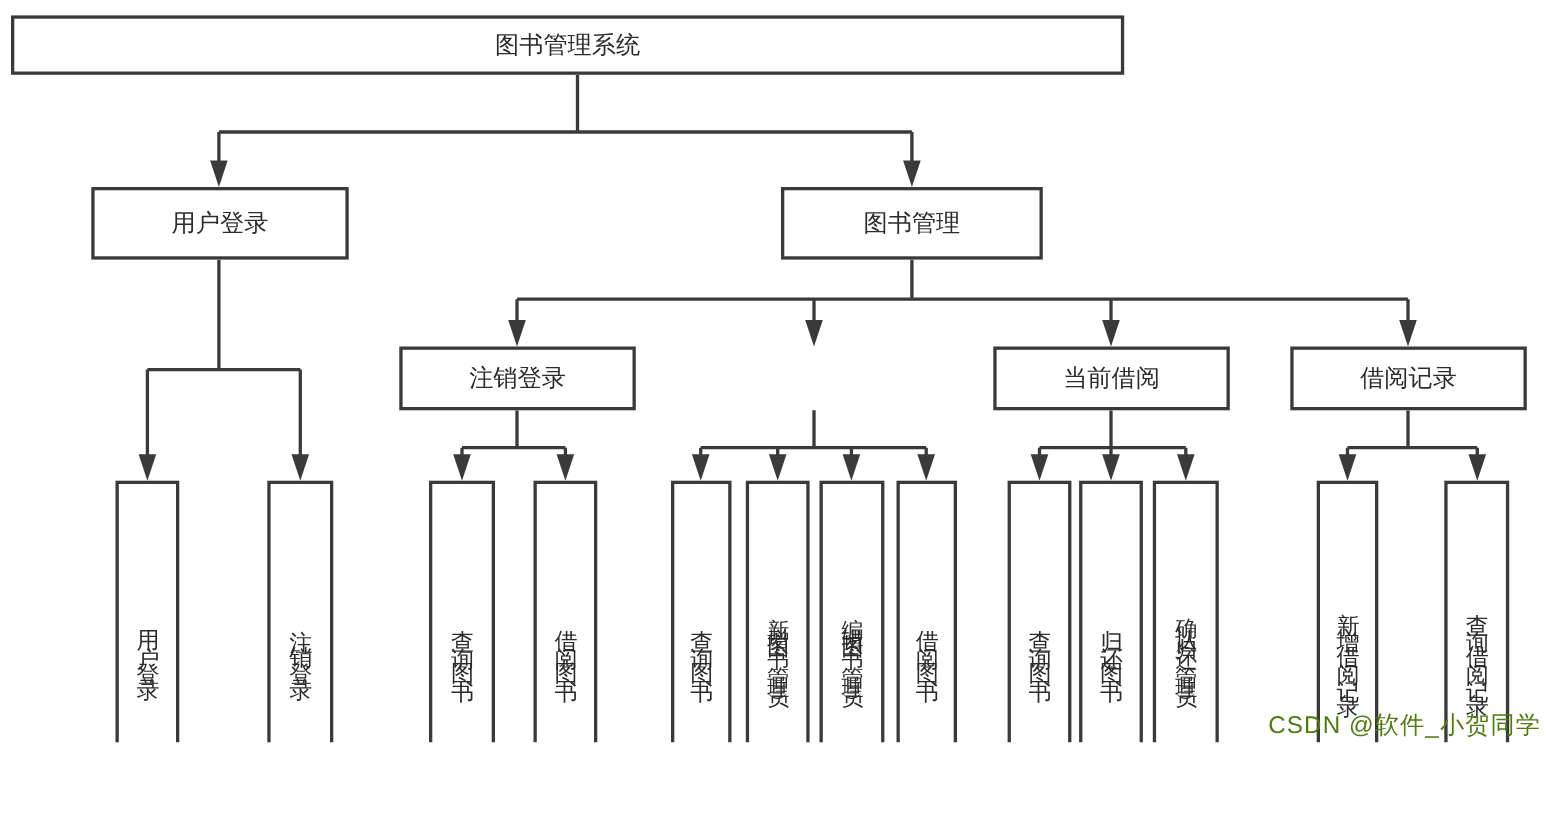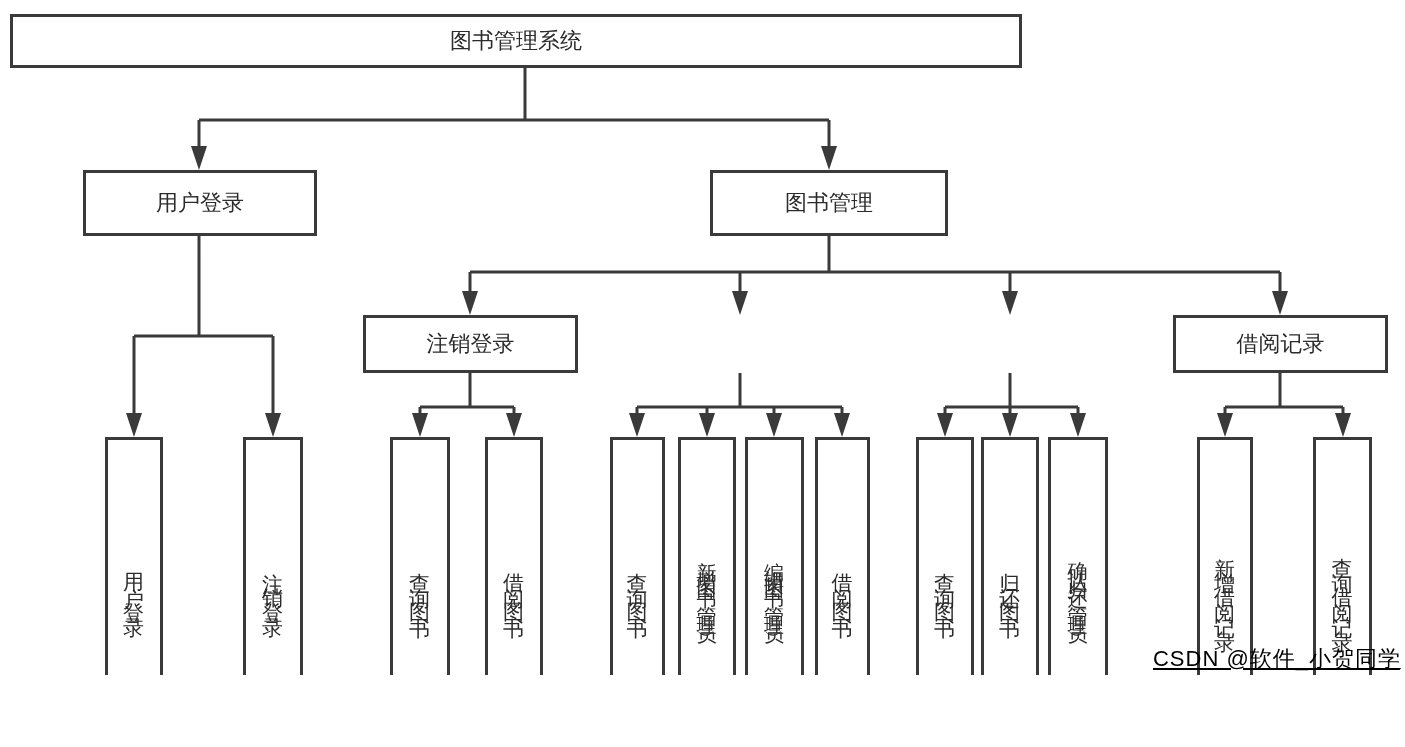--- a/index.html
+++ b/index.html
@@ -15,21 +15,21 @@
   }
   .leaf{font-size:21px;}
   .leaf span{
     writing-mode:vertical-rl;text-orientation:mixed;
     letter-spacing:15px;white-space:nowrap;
   }
   .leaf.tight{font-size:20px;}
   .leaf.tight span{letter-spacing:9px;}
   #watermark{
     position:absolute;right:4px;bottom:1px;font-size:22px;letter-spacing:1px;
-    color:#000000;white-space:nowrap;text-decoration:underline;
+    color:#4d7c0f;white-space:nowrap;
   }
 </style>
 </head>
 <body>
 
 <div id="stage">
 
   <svg id="connectors" viewBox="0 0 1405 747" xmlns="http://www.w3.org/2000/svg">
     <g stroke="#3a3a3a" stroke-width="3" fill="none">
 
@@ -77,20 +77,23 @@
   <div class="box" style="left:83px;top:170px;width:234px;height:66px;">
     <span>用户登录</span>
   </div>
   <div class="box" style="left:710px;top:170px;width:238px;height:66px;text-align:right;">
     <span>图书管理</span>
   </div>
 
   <div class="box" style="left:363px;top:315px;width:215px;height:58px;">
     <span>注销登录</span>
   </div>
+  <div class="box" style="left:903px;top:315px;width:215px;height:58px;">
+    <span>当前借阅</span>
+  </div>
   <div class="box" style="left:1173px;top:315px;width:215px;height:58px;justify-content:center;">
     <span>借阅记录</span>
   </div>
 
   <div class="box leaf" style="left:105px;top:437px;width:58px;height:298px;">
     <span>用户登录</span>
   </div>
   <div class="box leaf" style="left:243px;top:437px;width:60px;height:298px;">
     <span>注销登录</span>
   </div>

